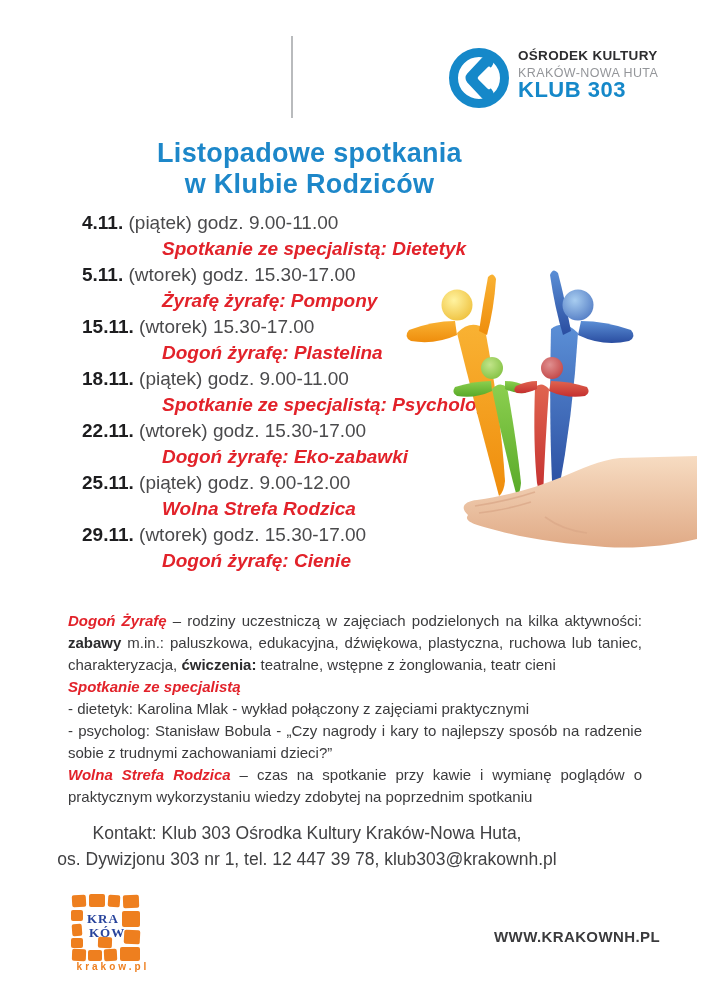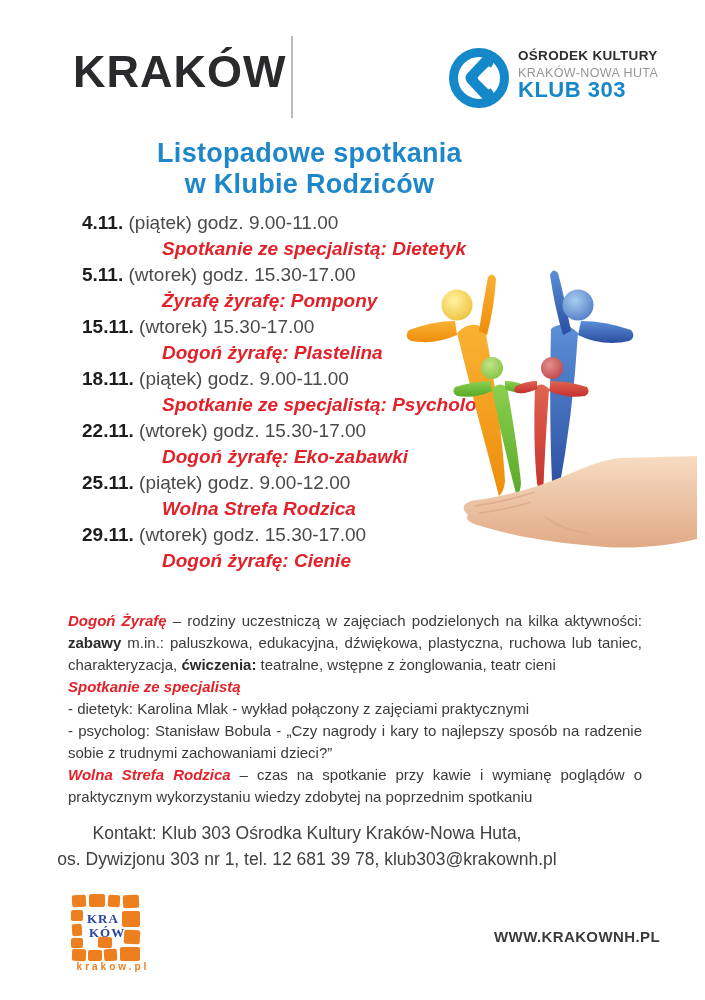--- a/index.html
+++ b/index.html
@@ -58,21 +58,20 @@
   .site-url {
     position:absolute; right:45px; top:928px;
     font-size:15px; font-weight:bold; letter-spacing:0.4px; color:#3b3b3d;
   }
 </style>
 </head>
 <body>
 
 <div class="page">
 
-  <div class="city-wordmark">KRAKÓW</div>
   <div class="header-divider"></div>
 
   <svg class="org-logo" viewBox="0 0 62 62">
     <circle cx="31" cy="31" r="25.5" fill="#ffffff" stroke="#1588c9" stroke-width="9"></circle>
     <path d="M39,15 L24,31 L39,47" fill="none" stroke="#1588c9" stroke-width="13" stroke-linecap="round" stroke-linejoin="round"></path>
     <path d="M41,22 L32,31 L41,40" fill="none" stroke="#ffffff" stroke-width="4.5" stroke-linecap="round" stroke-linejoin="round"></path>
   </svg>
   <div class="org-text">
     <div class="org-line1">OŚRODEK KULTURY</div>
     <div class="org-line2">KRAKÓW-NOWA HUTA</div>
@@ -193,21 +192,21 @@
   <div class="description">
     <p><span class="red-lead">Dogoń Żyrafę</span><span> – rodziny uczestniczą w zajęciach podzielonych na kilka aktywności: </span><b>zabawy</b><span> m.in.: paluszkowa, edukacyjna, dźwiękowa, plastyczna, ruchowa lub taniec, charakteryzacja, </span><b>ćwiczenia:</b><span> teatralne, wstępne z żonglowania, teatr cieni</span></p>
     <p class="red-head">Spotkanie ze specjalistą</p>
     <p>- dietetyk: Karolina Mlak - wykład połączony z zajęciami praktycznymi</p>
     <p>- psycholog: Stanisław Bobula - „Czy nagrody i kary to najlepszy sposób na radzenie sobie z trudnymi zachowaniami dzieci?”</p>
     <p><span class="red-lead">Wolna Strefa Rodzica</span><span> – czas na spotkanie przy kawie i wymianę poglądów o praktycznym wykorzystaniu wiedzy zdobytej na poprzednim spotkaniu</span></p>
   </div>
 
   <div class="contact">
     <div>Kontakt: Klub 303 Ośrodka Kultury Kraków-Nowa Huta,</div>
-    <div>os. Dywizjonu 303 nr 1, tel. 12 681 39 78, klub303@krakownh.pl</div>
+    <div>os. Dywizjonu 303 nr 1, tel. 12 447 39 78, klub303@krakownh.pl</div>
   </div>
 
   <svg class="mosaic-logo" viewBox="0 0 72 70">
     <g fill="#ee7f1f">
       <rect x="2" y="2" width="14" height="12" rx="2" transform="rotate(-3 9 8)"></rect>
       <rect x="19" y="1" width="16" height="13" rx="2"></rect>
       <rect x="38" y="2" width="12" height="12" rx="2" transform="rotate(4 44 8)"></rect>
       <rect x="53" y="2" width="16" height="13" rx="2" transform="rotate(-2 61 8)"></rect>
       <rect x="52" y="18" width="18" height="16" rx="2"></rect>
       <rect x="54" y="37" width="16" height="14" rx="2" transform="rotate(3 62 44)"></rect>

